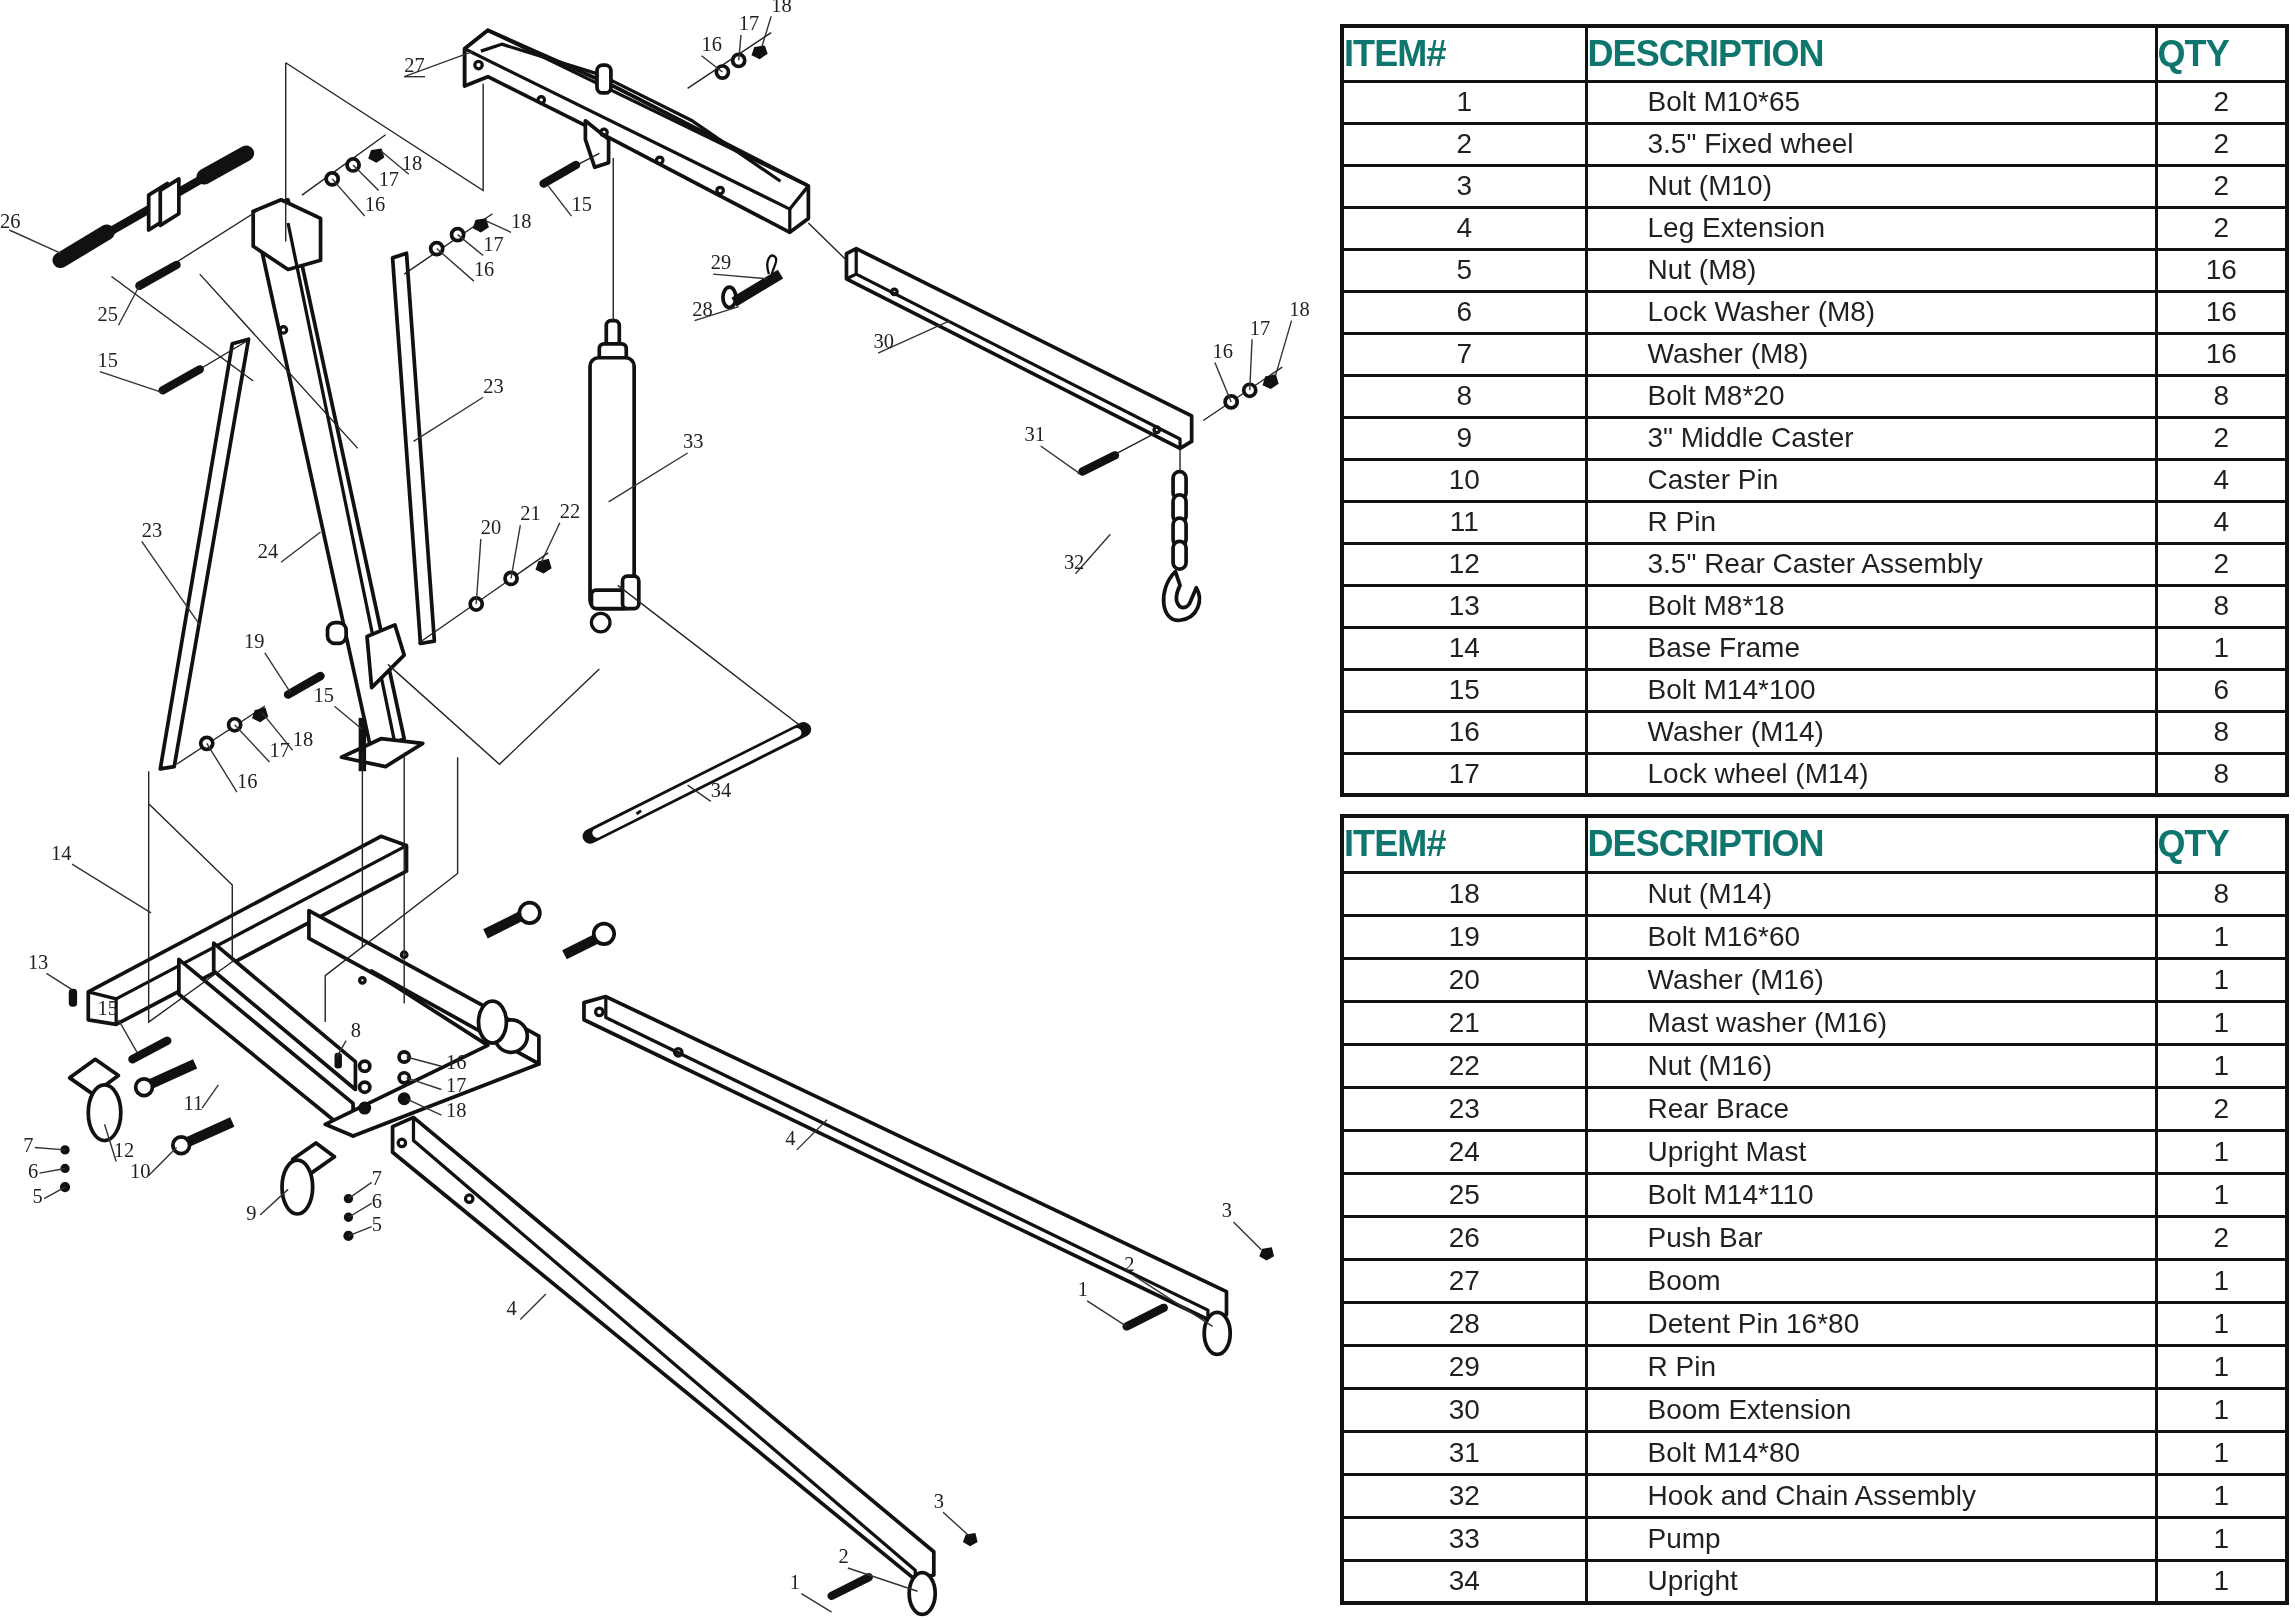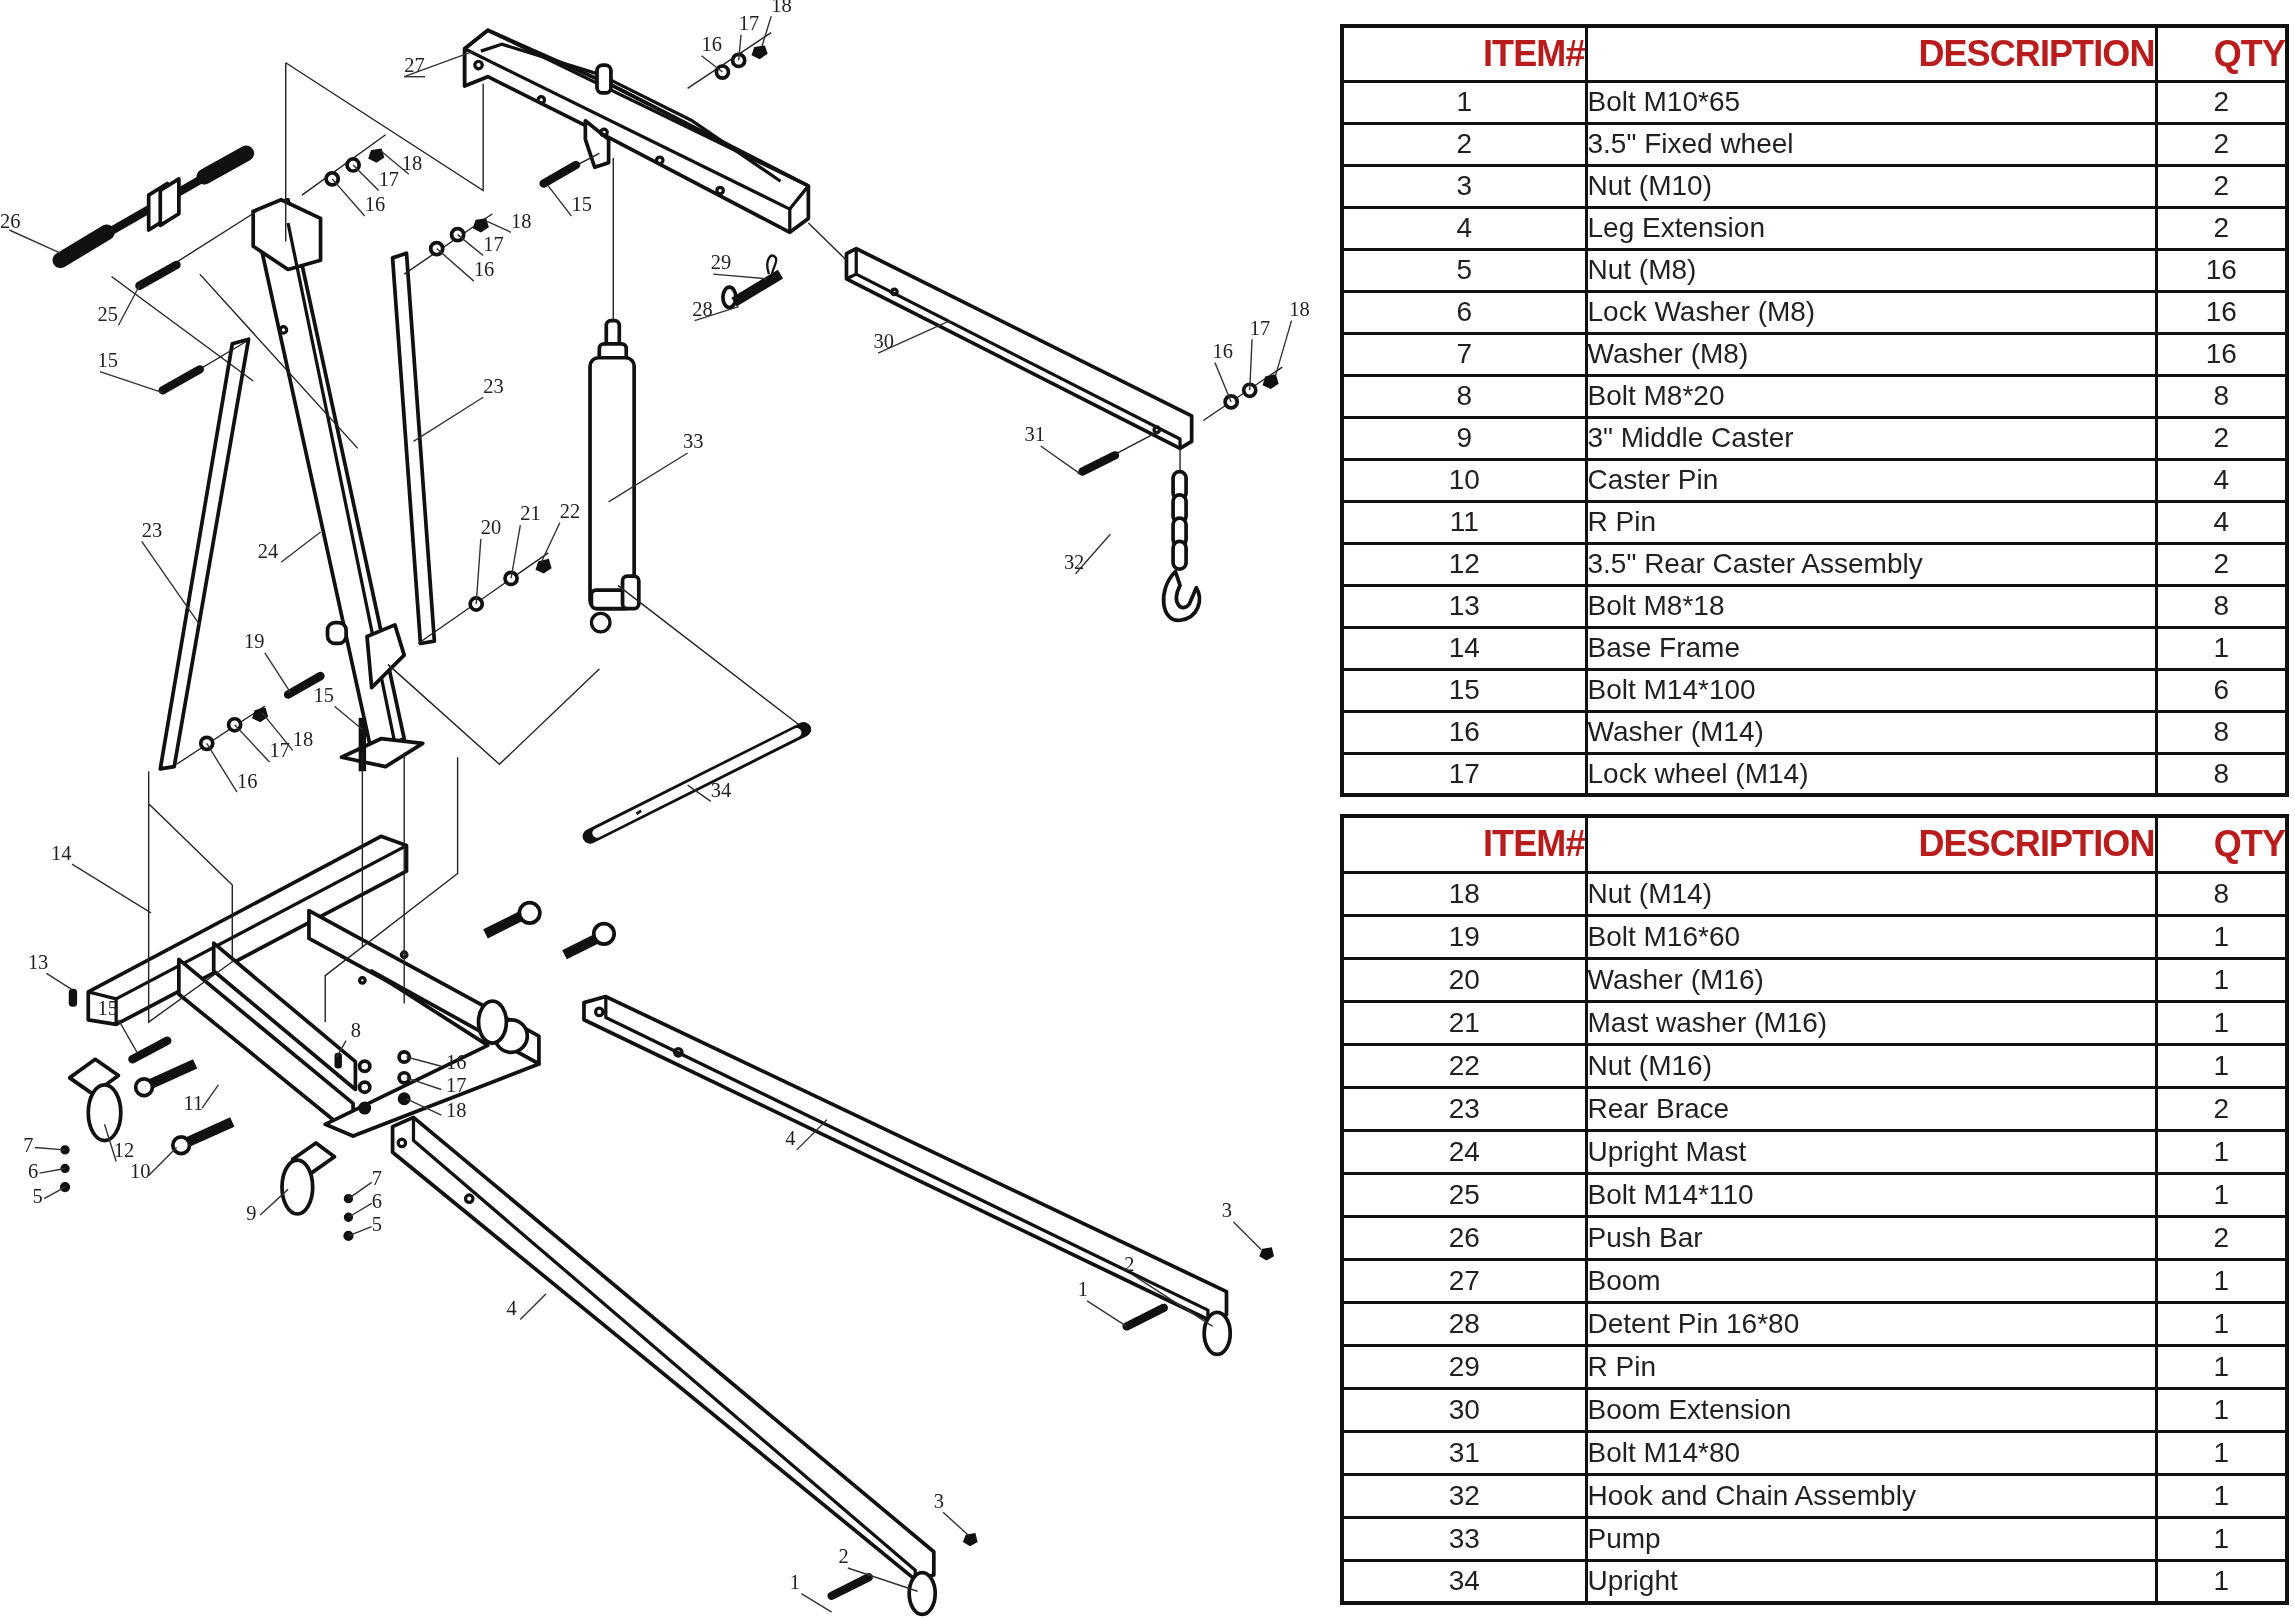--- a/index.html
+++ b/index.html
@@ -15,27 +15,27 @@
   #diagram .callout-text { font-family: "Liberation Serif", serif; font-size: 44px; fill: #222; }
   #diagram .leader { stroke: #333; stroke-width: 3; fill: none; }
 
   .parts-table {
     position: absolute; border-collapse: collapse; table-layout: fixed;
     border: 4.2px solid #111;
   }
   .parts-table th, .parts-table td { border: 3.3px solid #111; padding: 0; }
   .parts-table th {
     font-family: "Liberation Sans", sans-serif; font-weight: bold;
-    font-size: 36px; letter-spacing: -0.9px; color: #b91c1c; text-align: right;
+    font-size: 36px; letter-spacing: -0.9px; color: #0f766e; text-align: left;
   }
   .parts-table td {
     font-family: "Liberation Sans", sans-serif; font-size: 28px; color: #231f20;
   }
   .parts-table td.item { text-align: center; }
-  .parts-table td.desc { text-align: left; }
+  .parts-table td.desc { text-align: left; padding-left: 60px; }
   .parts-table td.qty { text-align: center; }
   #table-1 { left: 1340px; top: 24px; width: 945px; }
   #table-1 thead tr { height: 55px; }
   #table-1 tbody tr { height: 42px; }
   #table-2 { left: 1340px; top: 814px; width: 945px; }
   #table-2 thead tr { height: 56px; }
   #table-2 tbody tr { height: 43px; }
   .col-item { width: 244px; }
   .col-desc { width: 570px; }
   .col-qty { width: 131px; }

